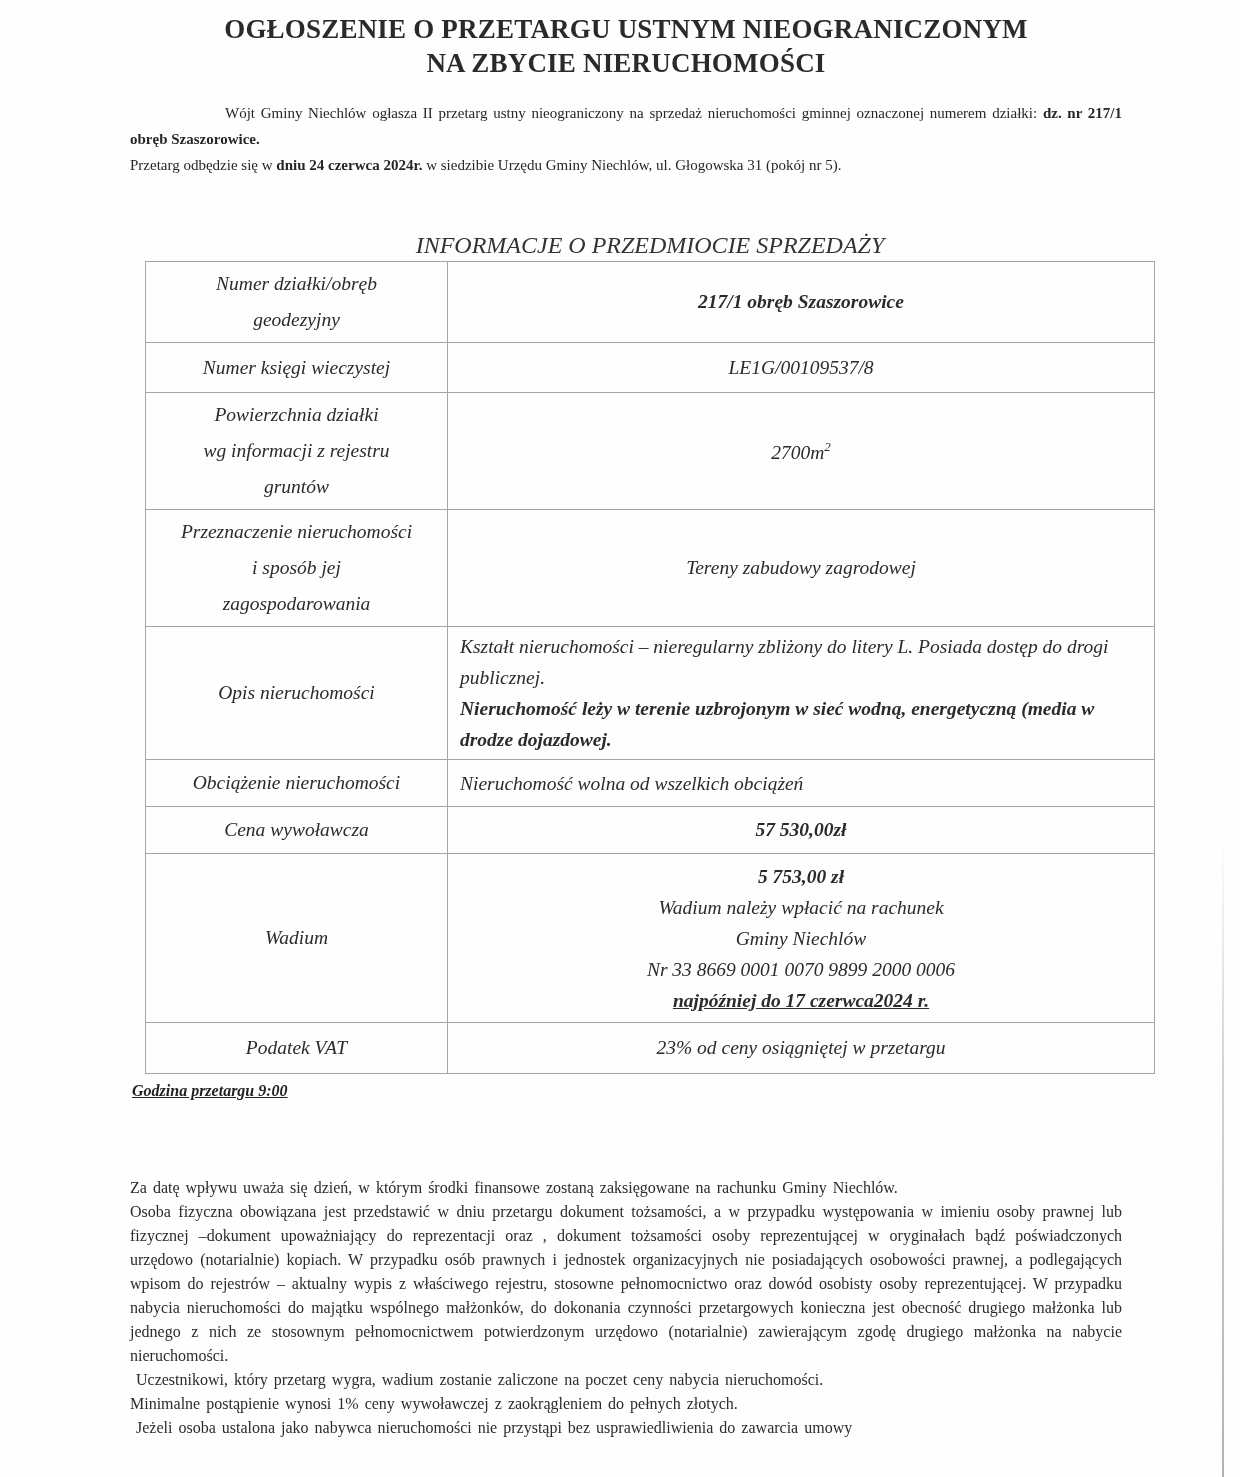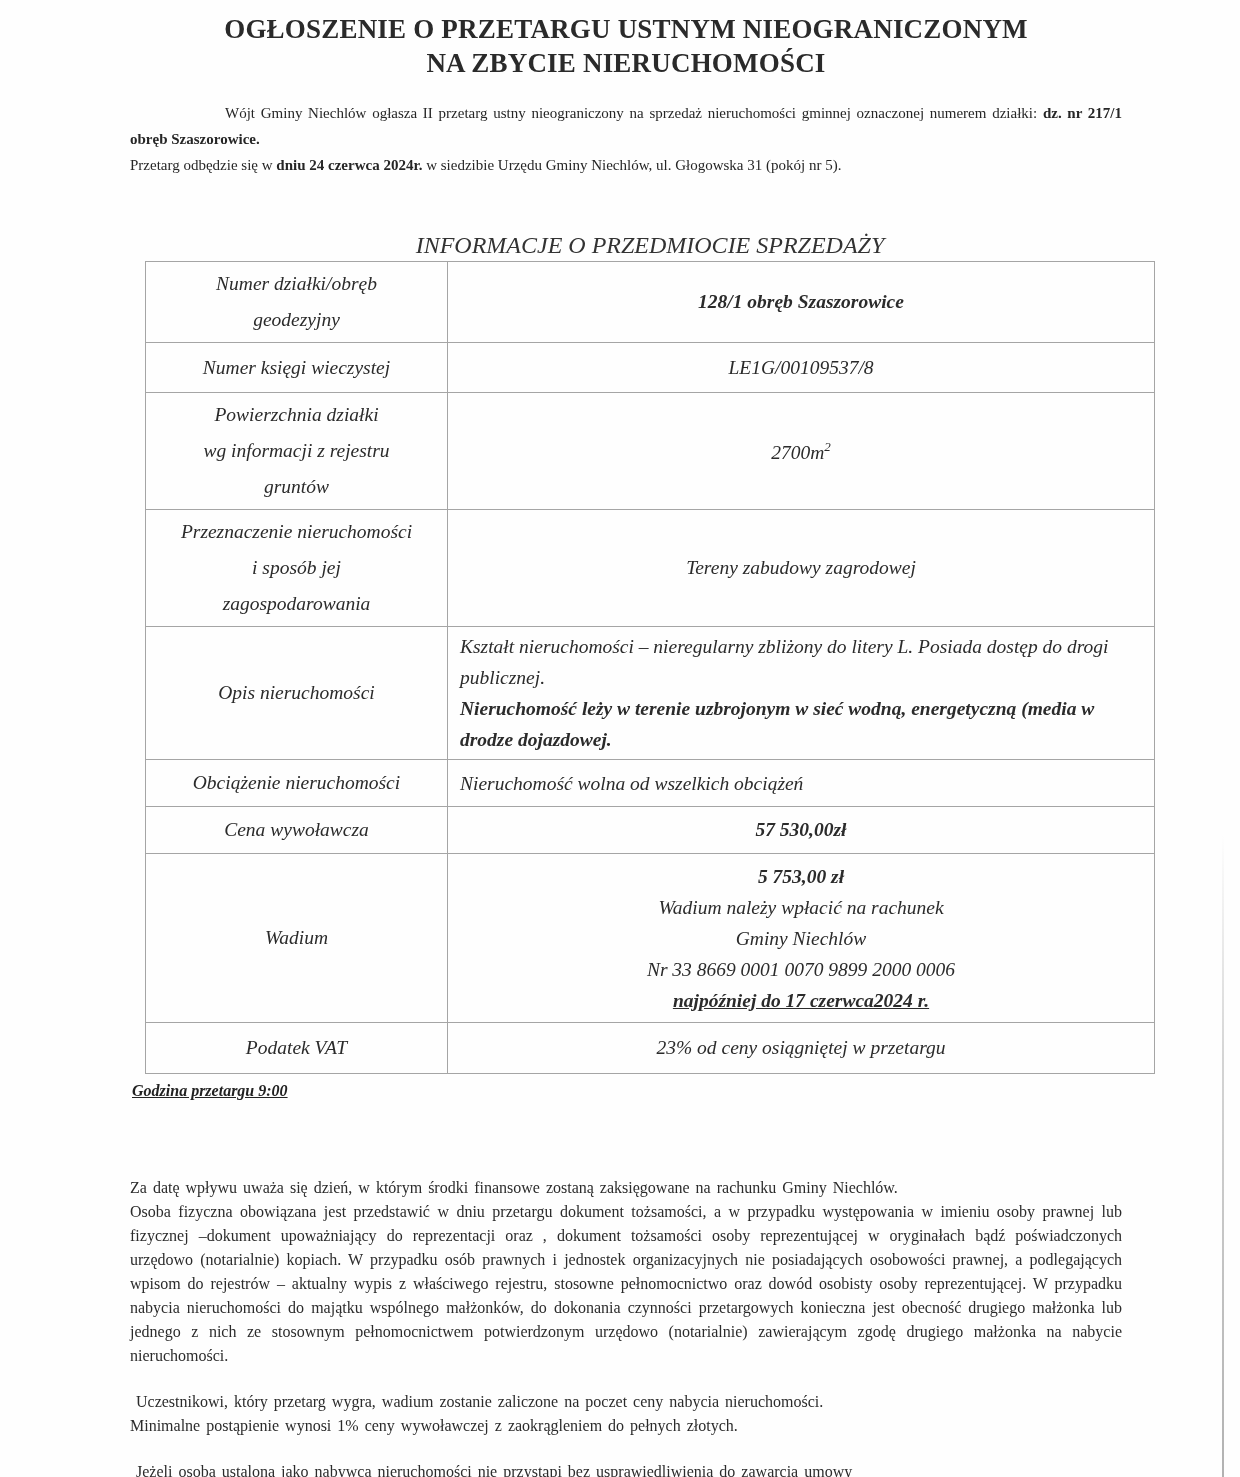--- a/index.html
+++ b/index.html
@@ -89,21 +89,21 @@
   
   .body-text {
     margin-top: 76px;
     font-size: 16px;
     line-height: 24px;
     text-align: justify;
     word-spacing: 2px;
     color: #2b2b2b;
   }
   .body-text p { margin: 0; }
-  .body-text p.sp { text-indent: 6px; margin-top: 22px; }
+  .body-text p.sp { text-indent: 6px; }
   
   .scan-line {
     position: absolute;
     left: 1222px;
     top: 835px;
     width: 2px;
     height: 642px;
     background: linear-gradient(to bottom,
       rgba(170,170,170,0) 0%,
       rgba(160,160,160,0.45) 35%,
@@ -126,21 +126,21 @@
     <p><span>Przetarg odbędzie się w </span><span class="bold">dniu 24 czerwca 2024r.</span><span> w siedzibie Urzędu Gminy Niechlów, ul. Głogowska 31 (pokój nr 5).</span></p>
   </div>
 
   <div class="tbl-title">INFORMACJE O PRZEDMIOCIE SPRZEDAŻY</div>
 
   <table class="info">
     <tbody>
       <tr class="r-parcel">
         <td class="lbl">Numer działki/obręb
 geodezyjny</td>
-        <td class="val bold">128/1 obręb Szaszorowice</td>
+        <td class="val bold">217/1 obręb Szaszorowice</td>
       </tr>
       <tr class="r-kw">
         <td class="lbl">Numer księgi wieczystej</td>
         <td class="val">LE1G/00109537/8</td>
       </tr>
       <tr class="r-area">
         <td class="lbl">Powierzchnia działki
 wg informacji z rejestru
 gruntów</td>
         <td class="val"><span>2700m</span><sup>2</sup></td>

